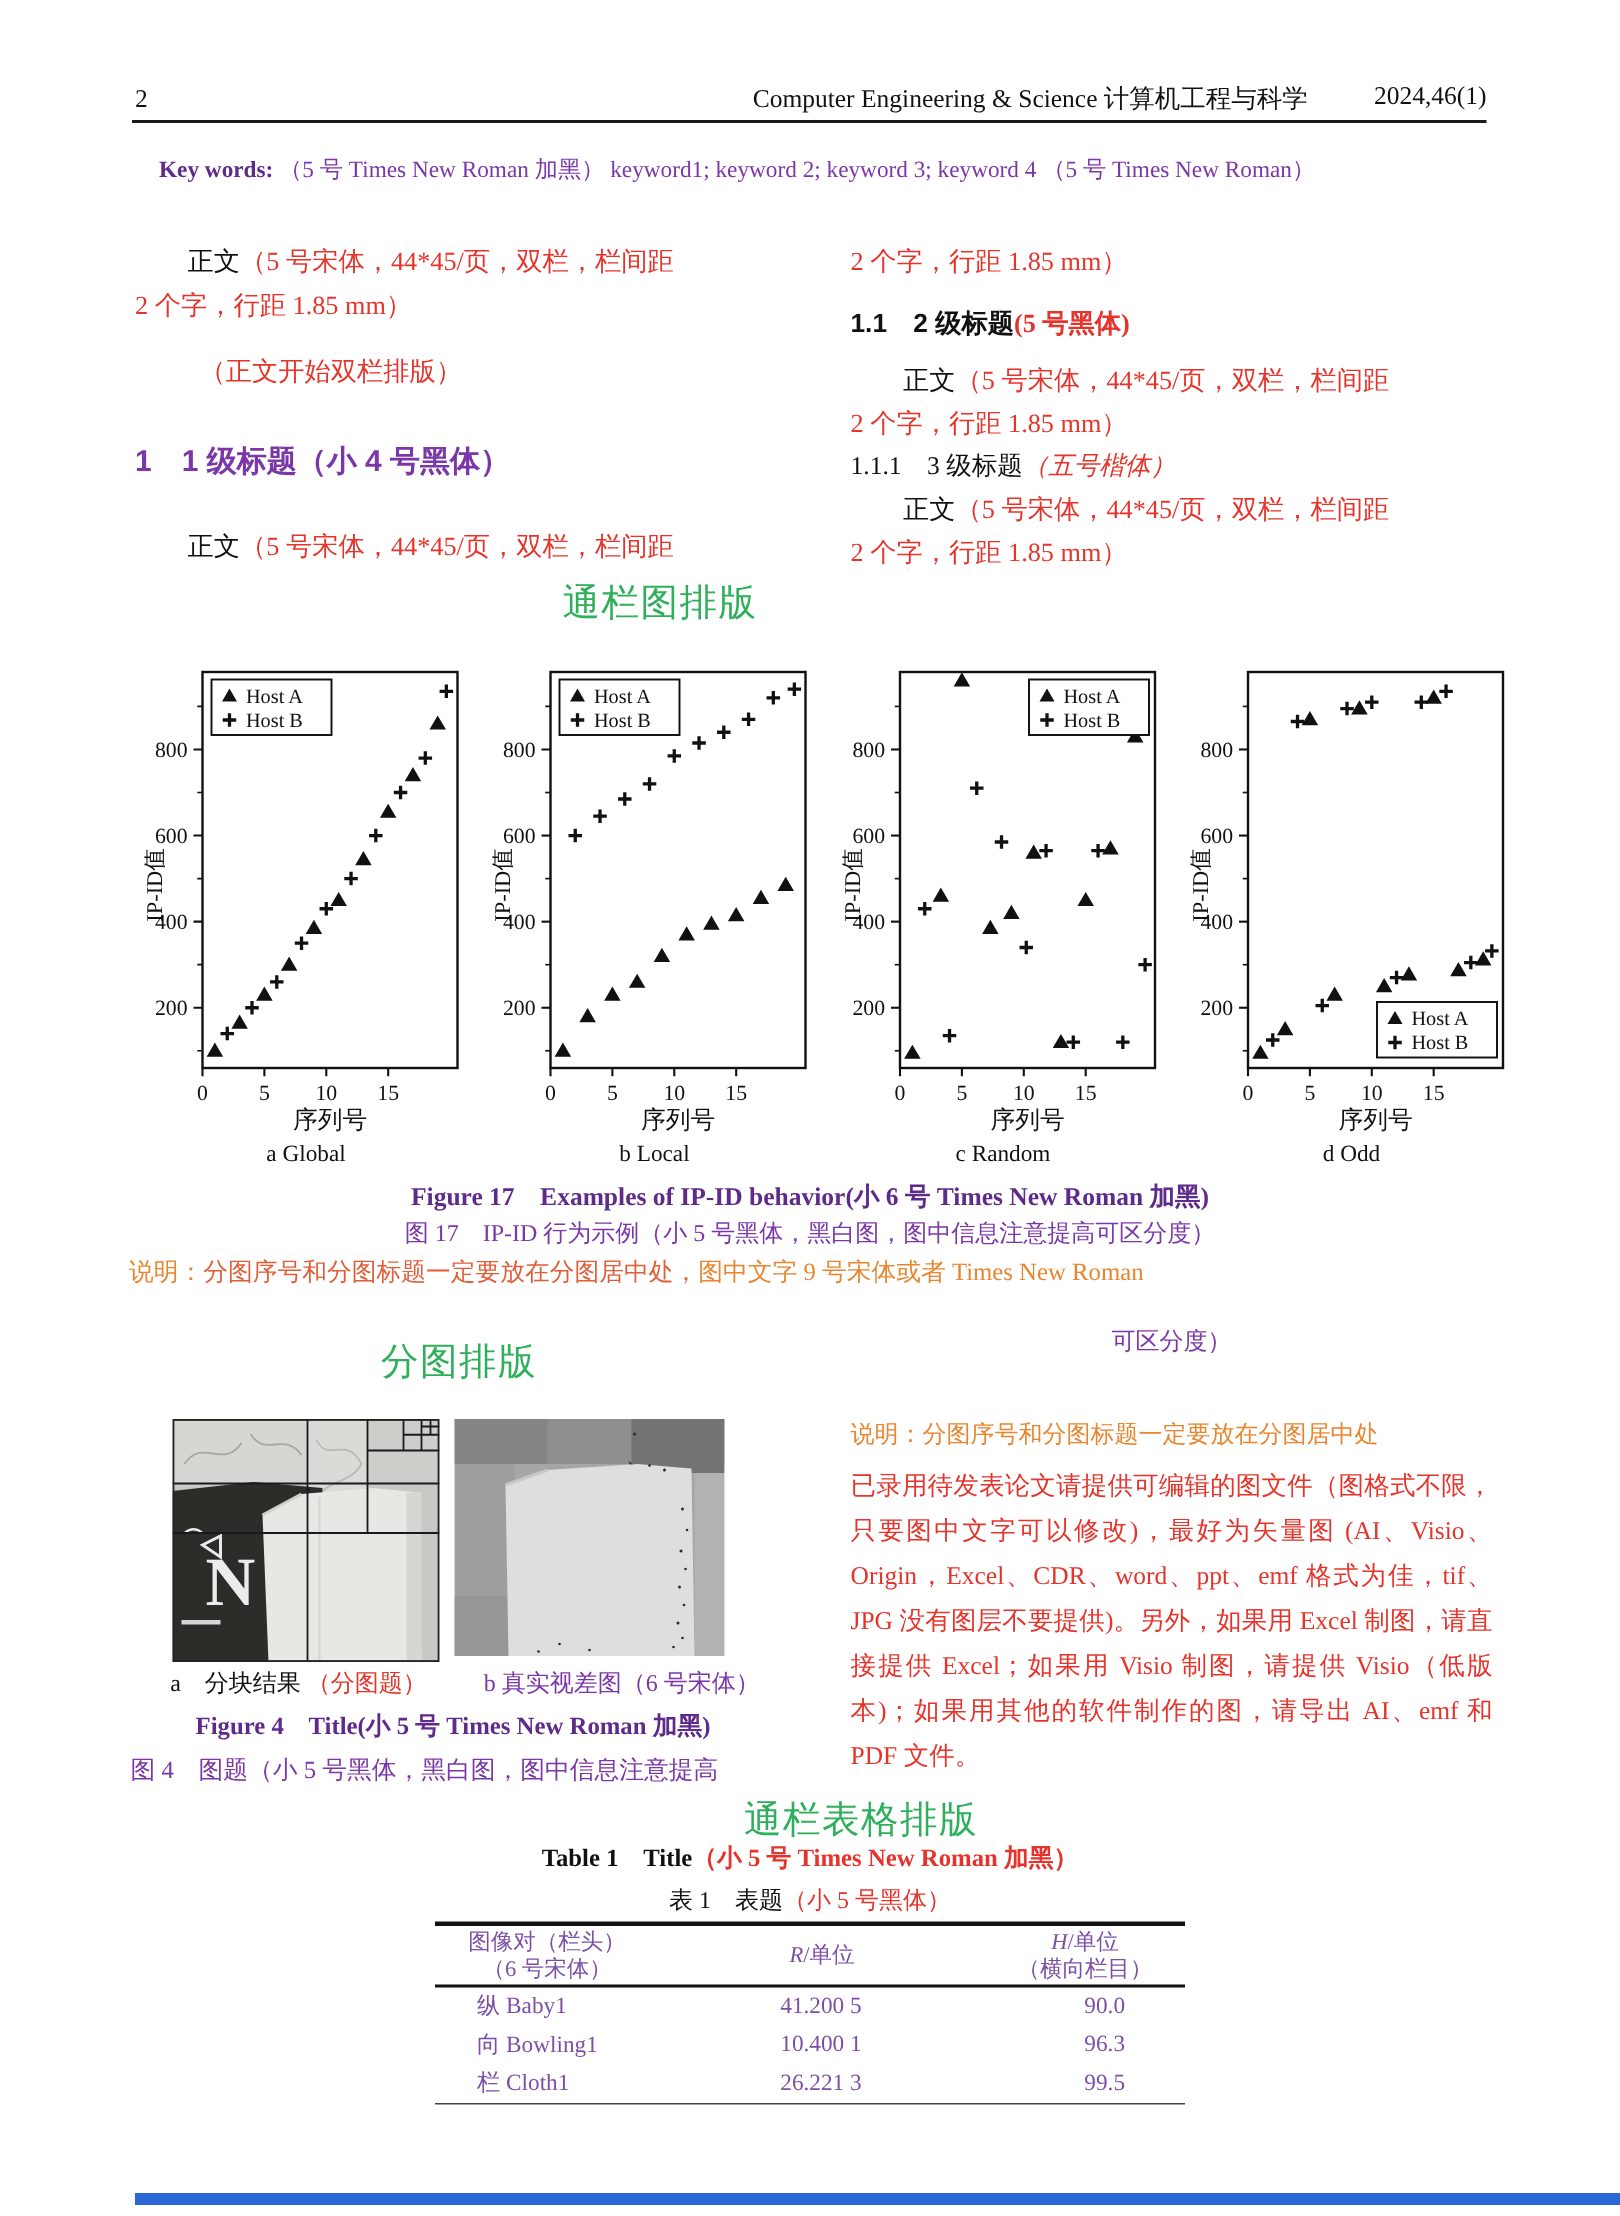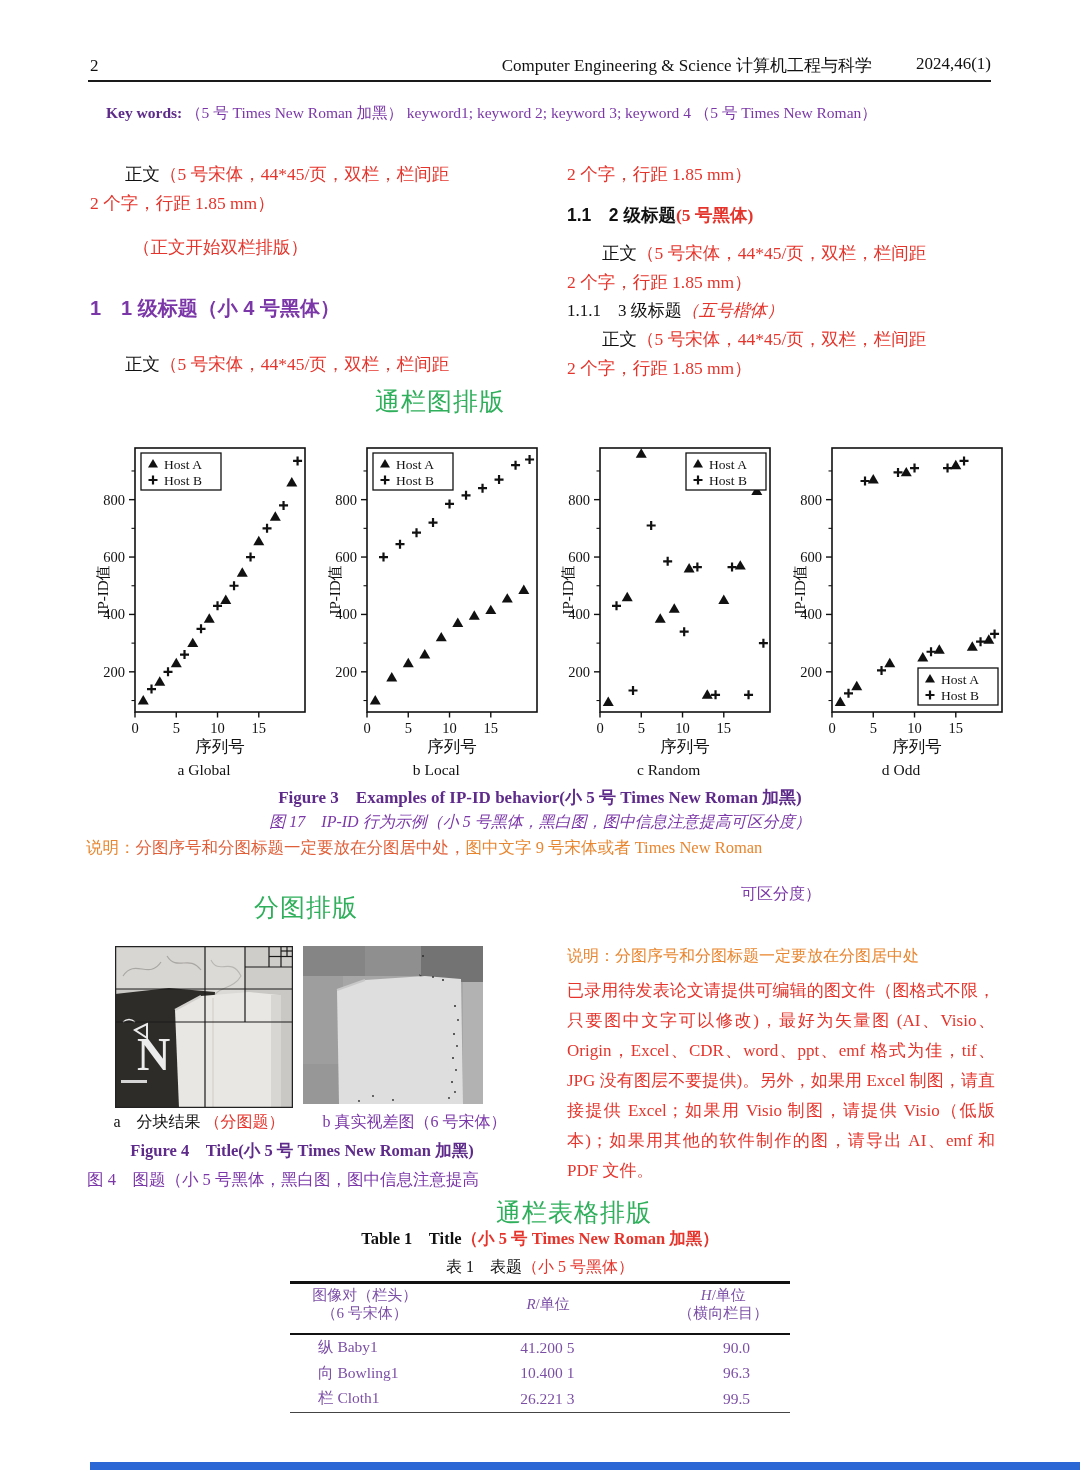--- a/index.html
+++ b/index.html
@@ -33,41 +33,41 @@
   .h2line{margin-top:12px;height:29px;line-height:29px;font-size:17.5px;font-weight:bold;}
   .h3line{height:28px;line-height:28px;font-size:17px;}
 
   .band-figure{top:385px;left:0;width:880px;font-size:25px;font-weight:500;letter-spacing:1px;}
   .chart-row{top:440px;left:95px;width:915px;display:flex;justify-content:space-between;}
   .chart-block{width:218px;}
   .chart-block svg{display:block;font-family:"Liberation Serif","DejaVu Serif",serif;}
   .chart-caption{text-align:center;font-size:15.5px;margin-top:1px;}
 
   .fig17-en{top:786px;left:0;width:1080px;font-size:17px;font-weight:bold;}
-  .fig17-cn{top:812px;left:0;width:1080px;font-size:16px;font-style:italic;}
+  .fig17-cn{top:812px;left:0;width:1080px;font-size:16px;}
   .fig17-note{top:837px;left:86px;font-size:16.5px;}
 
   .band-subfig{top:891px;left:90px;width:432px;font-size:25px;font-weight:500;letter-spacing:1px;}
   .cap-cont{top:884px;left:567px;width:428px;font-size:16px;}
 
   .imgA{top:946px;left:115px;}
   .imgB{top:946px;left:303px;}
   .cap-ab{top:1112px;left:90px;width:440px;font-size:16px;}
   .fig4-en{top:1140px;left:90px;width:424px;font-size:16.5px;font-weight:bold;}
   .fig4-cn{top:1169px;left:87px;width:445px;font-size:16.5px;}
 
   .note-orange{top:946px;left:567px;font-size:16px;}
   .note-red{top:976px;left:567px;width:428px;font-size:17px;line-height:30px;text-align:justify;}
 
   .band-table{top:1196px;left:0;width:1080px;font-size:25px;font-weight:500;letter-spacing:1px;padding-left:34px;}
   .tcap-en{top:1228px;left:0;width:1080px;font-size:16.5px;font-weight:bold;}
   .tcap-cn{top:1257px;left:0;width:1080px;font-size:16px;}
 
   .dtable{top:1281px;left:290px;width:500px;border-top:3px solid #111;}
-  .thead-row{display:flex;align-items:center;border-bottom:2px solid #111;padding:2px 0 11px 0;gap:48px;}
+  .thead-row{display:flex;align-items:center;border-bottom:2px solid #111;padding:2px 0 1px 0;gap:48px;}
   .th{font-size:15px;line-height:18px;text-align:center;}
   .th-c1{width:185px;}
   .th-c2{width:150px;}
   .th-c3{width:165px;}
   .trow{display:flex;align-items:center;height:25.5px;font-size:15.5px;gap:36px;}
   .td-c1{width:185px;text-align:left;padding-left:28px;box-sizing:border-box;}
   .td-c2{width:150px;text-align:center;}
   .td-c3{width:165px;text-align:right;padding-right:40px;box-sizing:border-box;}
   .tbottom{border-bottom:1.5px solid #444;}
 
@@ -338,21 +338,21 @@
           <text x="149" y="243.5" font-size="13.5" fill="#111">Host A</text>
           <path d="M133.5 255H142.5M138 250.5V259.5" stroke="#111" stroke-width="2.2" fill="none"></path>
           <text x="149" y="259.5" font-size="13.5" fill="#111">Host B</text>
           <text x="13" y="150" font-size="15" fill="#111" text-anchor="middle" transform="rotate(-90 13 150)">IP-ID值</text>
           <text x="125" y="312" font-size="16.5" fill="#111" text-anchor="middle">序列号</text>
         </svg>
       <div class="chart-caption">d Odd</div>
     </div>
   </div>
 
-  <div class="abs fig17-en center purple-dark">Figure 3　Examples of IP-ID behavior(小 5 号 Times New Roman 加黑)</div>
+  <div class="abs fig17-en center purple-dark">Figure 17　Examples of IP-ID behavior(小 6 号 Times New Roman 加黑)</div>
   <div class="abs fig17-cn center purple">图 17　IP-ID 行为示例（小 5 号黑体，黑白图，图中信息注意提高可区分度）</div>
   <div class="abs fig17-note nowrap">
     <span class="orange">说明：</span><span class="orange-red">分图序号和分图标题一定要放在分图居中处，</span><span class="orange">图中文字 9 号宋体或者 Times New Roman</span>
   </div>
 
   <div class="abs cap-cont center purple">可区分度）</div>
   <div class="abs band-subfig center green sans">分图排版</div>
 
   <svg class="abs imgA" width="178" height="162" viewBox="0 0 178 162">
     <rect x="0" y="0" width="178" height="162" fill="#cac8c5"></rect>

